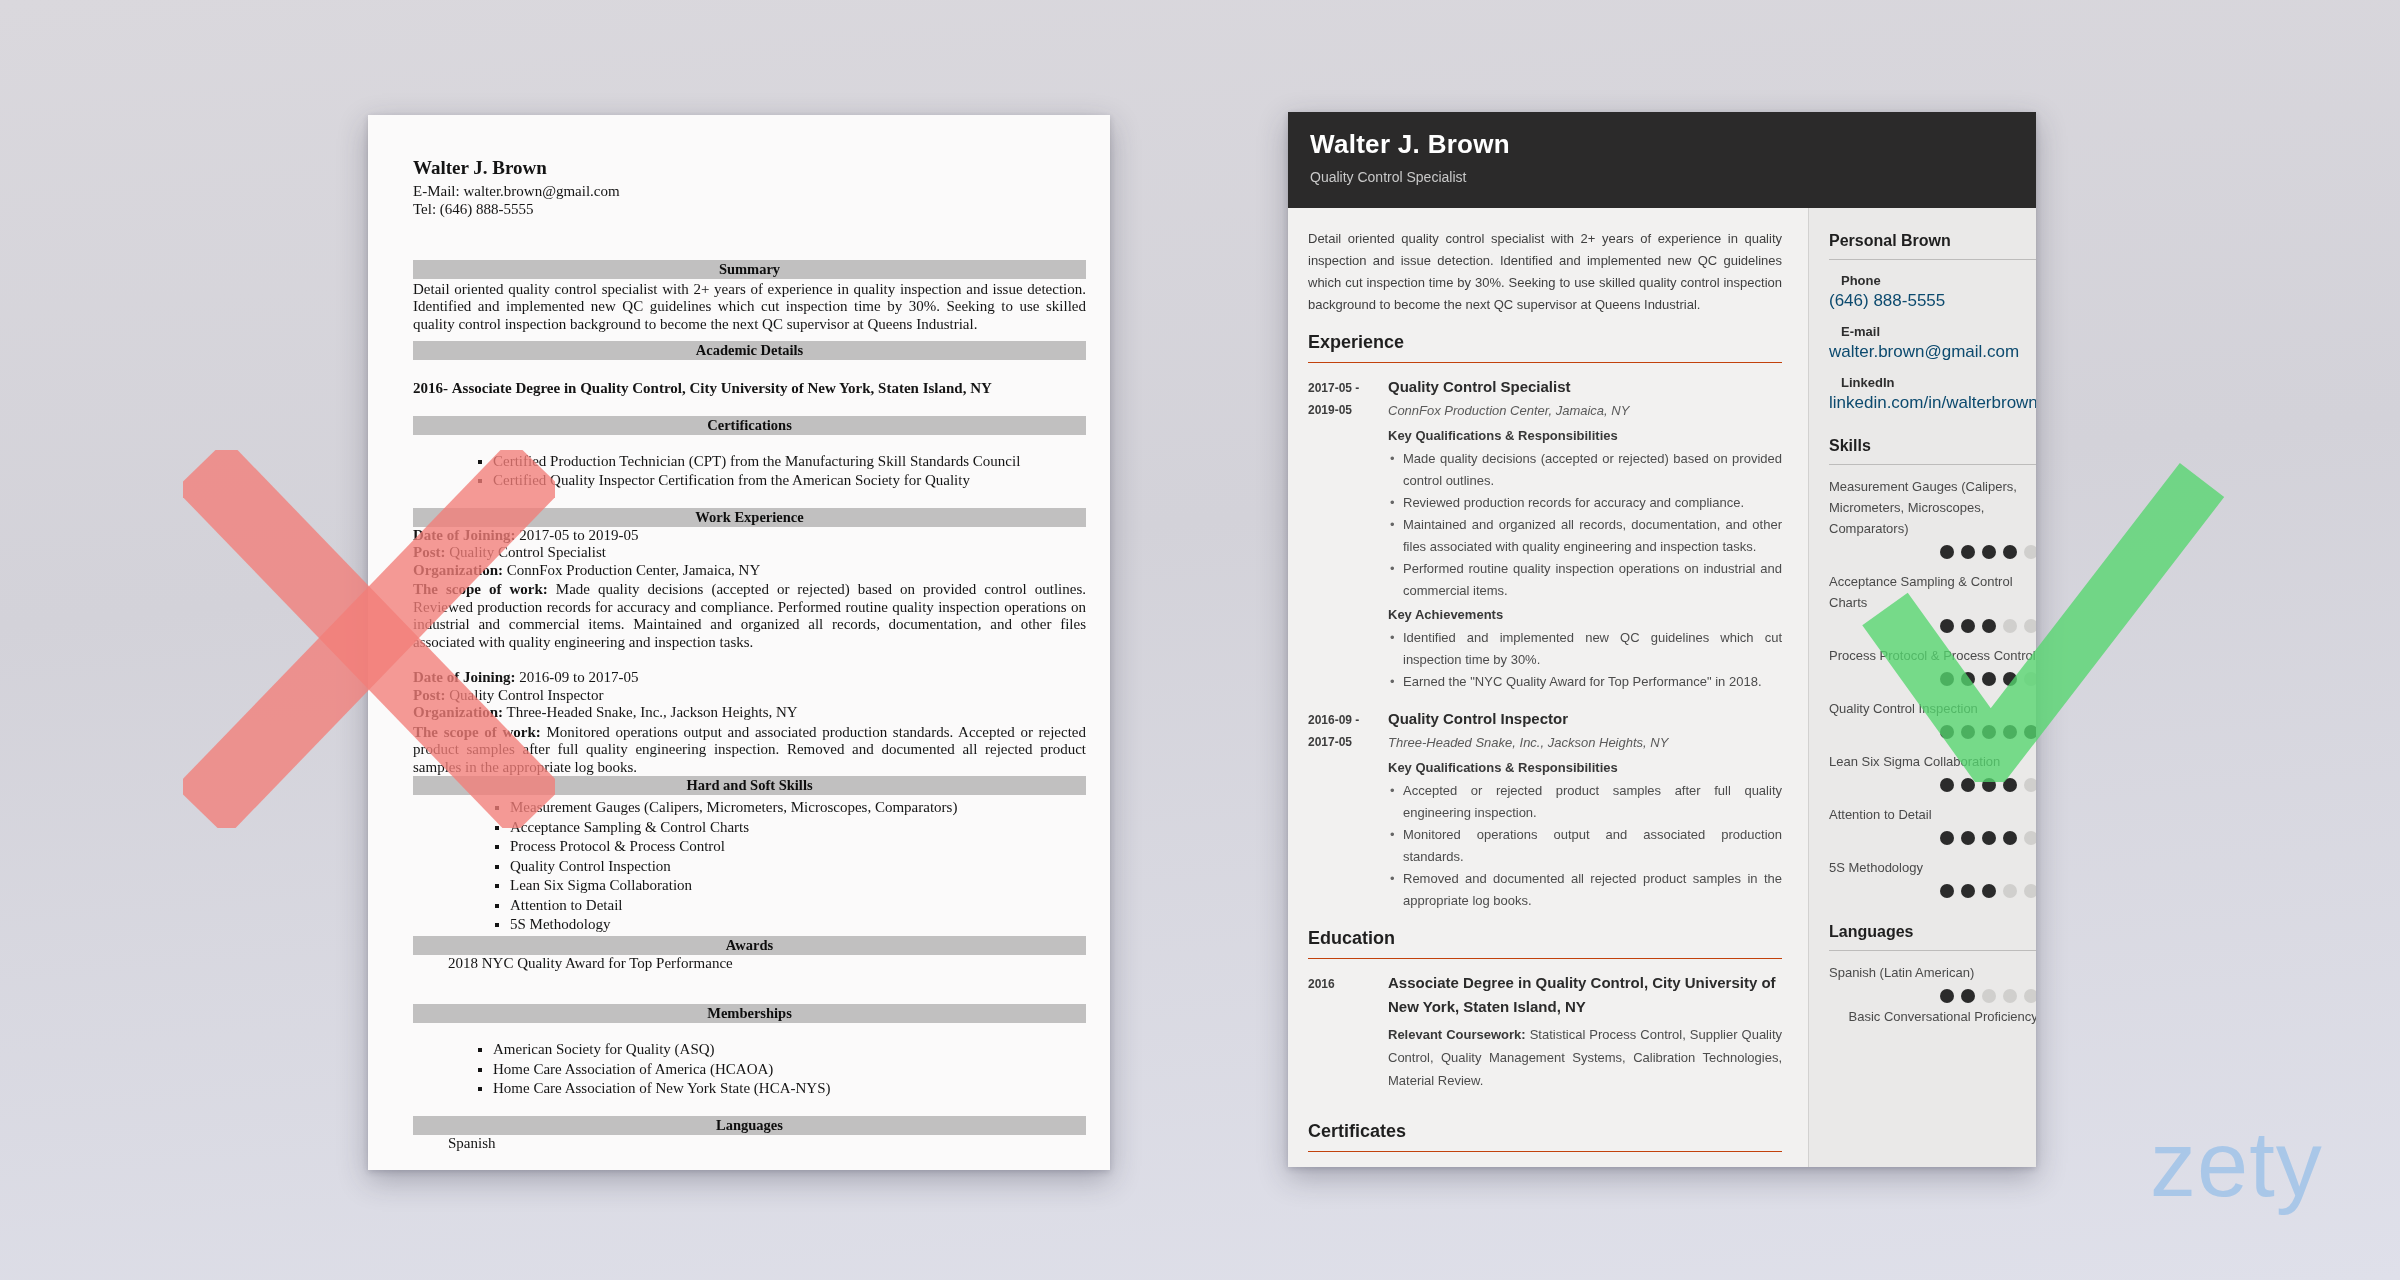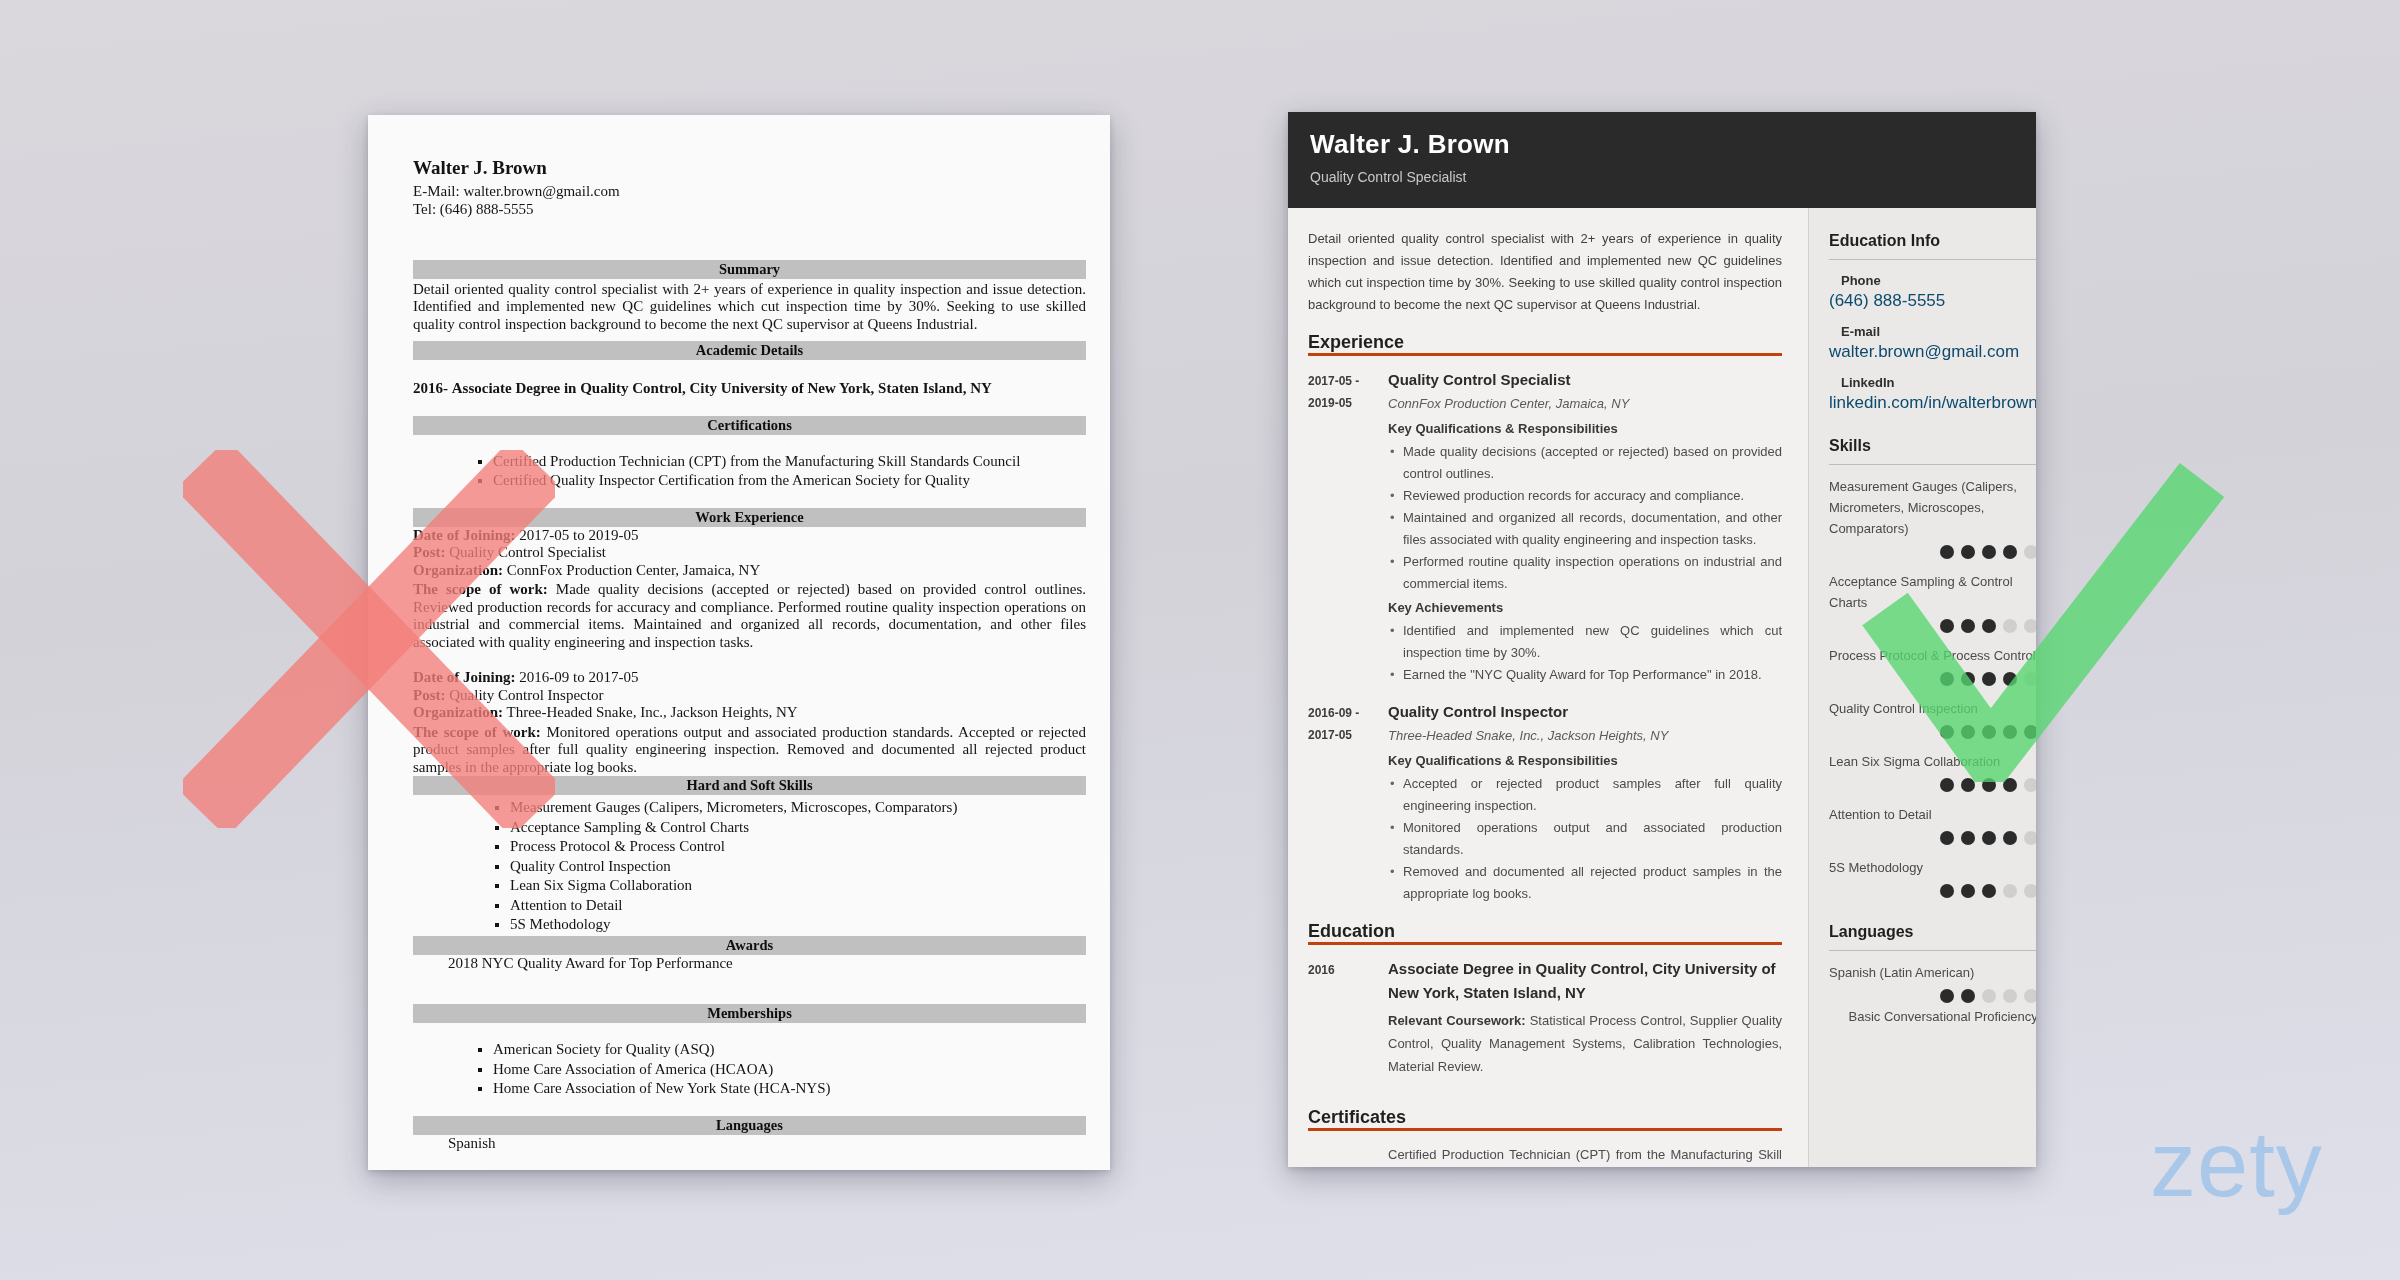--- a/index.html
+++ b/index.html
@@ -45,21 +45,21 @@
     box-shadow:0 10px 28px rgba(40,40,60,.30), 0 2px 6px rgba(40,40,60,.18);
     overflow:hidden;
   }
   .rheader{height:96px;background:#2b2a2a;color:#fff;padding:17px 0 0 22px;box-sizing:border-box;}
   .rname{font-size:26px;font-weight:bold;letter-spacing:.3px;}
   .rtitle{font-size:14px;color:#c9c9c9;margin-top:9px;}
   .rbody{position:absolute;top:96px;left:0;right:0;bottom:0;display:flex;}
   .rmain{width:520px;flex:none;padding:20px 26px 0 20px;box-sizing:border-box;}
   .rsidebar{flex:1;background:#eae9e8;border-left:1px solid #d2d1d0;padding:24px 22px 0 20px;box-sizing:border-box;}
   .rsummary{font-size:13px;color:#3f3f3f;text-align:justify;line-height:22px;margin:0 0 10px 0;}
-  .rheading{font-size:18px;font-weight:bold;color:#1f1f1f;border-bottom:3px solid #c2410c;margin:16px 0 12px 0;}
+  .rheading{font-size:18px;font-weight:bold;color:#1f1f1f;border-bottom:1px solid #c2410c;padding-bottom:9px;margin:16px 0 12px 0;}
   .rrow{display:flex;}
   .rdatecol{width:80px;flex:none;font-size:12px;font-weight:bold;color:#3d3d3d;line-height:22px;padding-top:2px;}
   .rcontent{flex:1;}
   .rjob-title{font-size:15px;font-weight:bold;color:#2b2b2b;line-height:23px;}
   .rjob-company{font-size:13px;font-style:italic;color:#5a5a5a;line-height:25px;}
   .rsub{font-size:13px;font-weight:bold;color:#383838;line-height:25px;}
   ul.rbullets{list-style:none;margin:0;padding:0;font-size:13px;color:#4c4c4c;line-height:22px;text-align:justify;}
   ul.rbullets li{padding-left:15px;position:relative;}
   ul.rbullets li::before{content:"\2022";position:absolute;left:2px;color:#666;}
   .rjobgap{height:14px;}
@@ -213,21 +213,21 @@
         <div class="rdatecol"></div>
         <div class="rcontent">
           <div class="rcertline">Certified Production Technician (CPT) from the Manufacturing Skill Standards Council</div>
 
         </div>
       </div>
 
     </div>
 
     <div class="rsidebar">
-      <div class="sheading">Education Info</div>
+      <div class="sheading">Personal Brown</div>
       <div class="slabel">Phone</div>
       <div class="svalue">(646) 888-5555</div>
       <div class="slabel">E-mail</div>
       <div class="svalue">walter.brown@gmail.com</div>
       <div class="slabel">LinkedIn</div>
       <div class="svalue">linkedin.com/in/walterbrown</div>
 
       <div class="sheading later">Skills</div>
       <div>
         <div class="skill-name">Measurement Gauges (Calipers, Micrometers, Microscopes, Comparators)</div>

